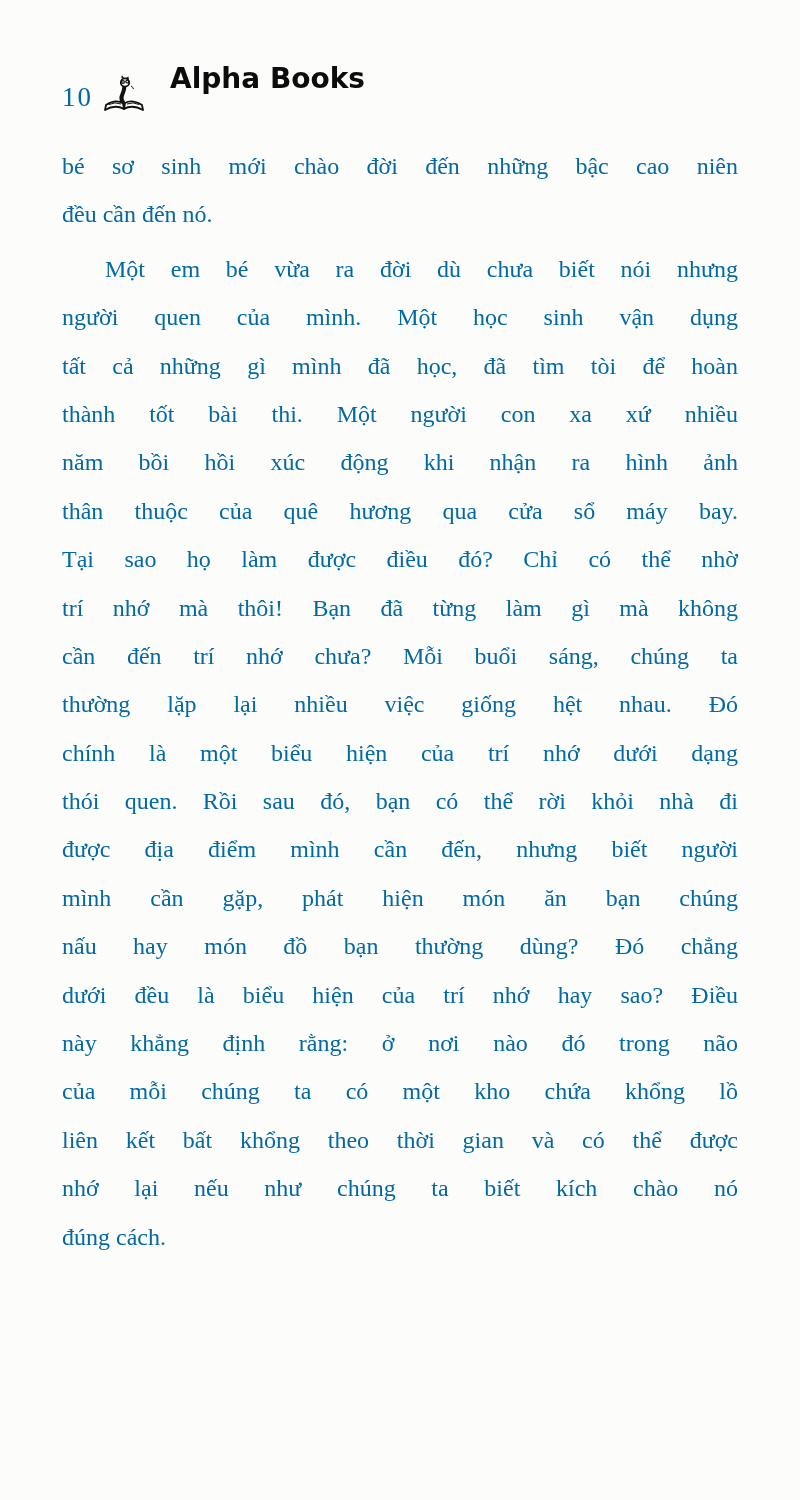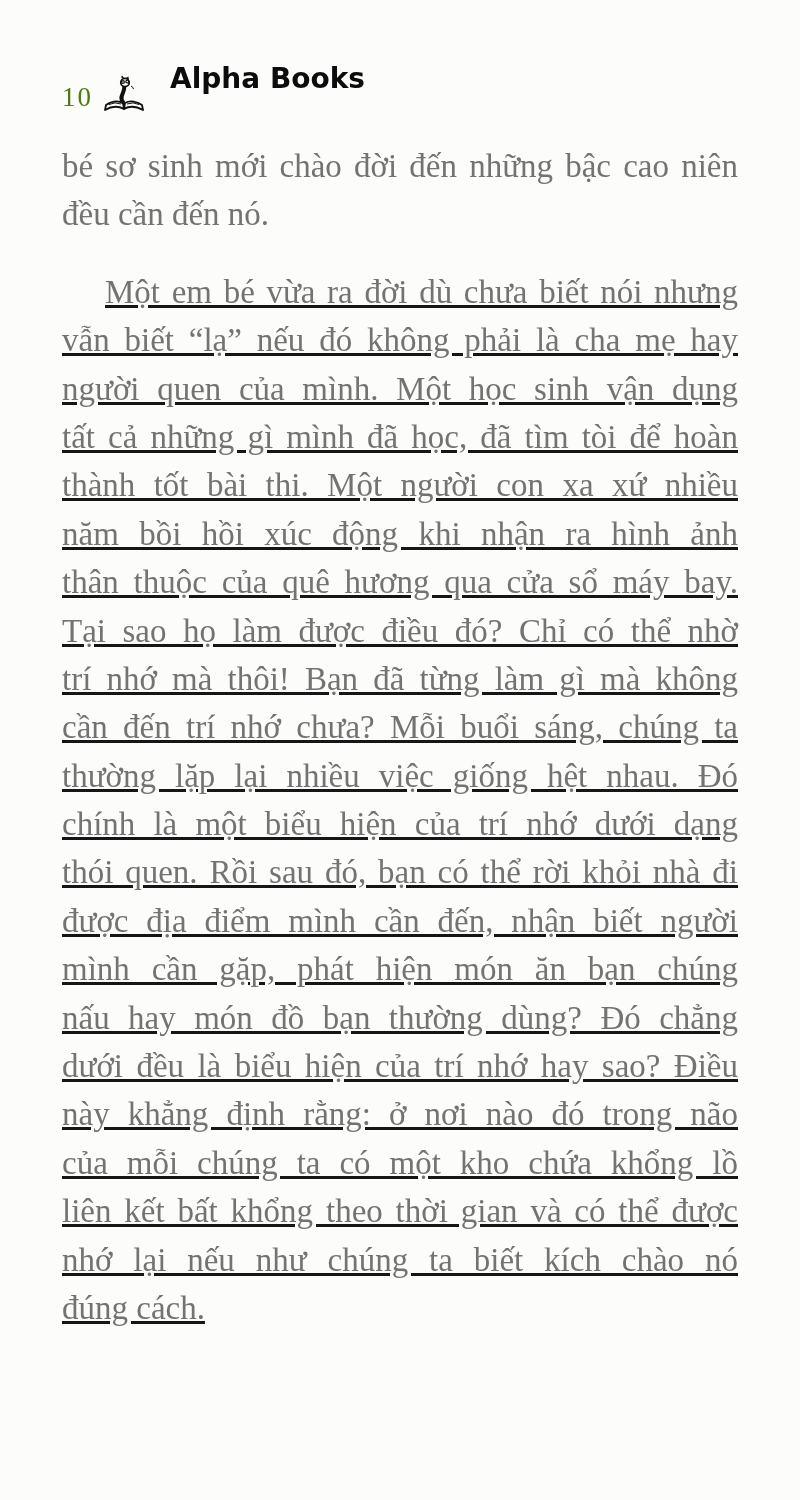--- a/index.html
+++ b/index.html
@@ -11,51 +11,51 @@
     position:relative;
     overflow:hidden;
   }
   
   .header{
     position:absolute;left:0;top:0;width:800px;height:120px;
   }
   .page-number{
     position:absolute;left:62px;top:82px;
     font-family:"Liberation Serif", serif;
-    font-size:27px;letter-spacing:2px;color:#4d7c0f;
+    font-size:27px;letter-spacing:2px;color:#0369a1;
   }
   .logo{
     position:absolute;left:102px;top:72px;width:44px;height:44px;
   }
   .brand{
     position:absolute;left:170px;top:62px;
     font-family:"DejaVu Sans", sans-serif;
     font-weight:700;font-size:28px;letter-spacing:0px;color:#0c0c0c;
     transform:scaleY(1.02);
   }
   
   .text-block{
     position:absolute;left:62px;top:142px;width:676px;
   }
   .line{
-    font-size:33px;
+    font-size:24px;
     height:48.4px;line-height:48.4px;
     text-align:justify;
     -moz-text-align-last:justify;
     text-align-last:justify;
     white-space:normal;
-    color:#737373;
+    color:#0369a1;
   }
   .line.para-last{
     text-align:right;
     -moz-text-align-last:left;
     text-align-last:left;
   }
   .line.indent{ padding-left:43px; }
-  .para + .para{ margin-top:29px;text-decoration:underline; }
+  .para + .para{ margin-top:6px; }
 </style>
 </head>
 <body>
 
 <div class="header">
   <div class="page-number">10</div>
 
   <div class="logo">
     <svg viewBox="0 0 44 44" width="44" height="44" xmlns="http://www.w3.org/2000/svg">
 
@@ -83,33 +83,32 @@
 
 <div class="text-block">
 
   <div class="para">
     <div class="line">bé sơ sinh mới chào đời đến những bậc cao niên</div>
     <div class="line para-last">đều cần đến nó.</div>
   </div>
 
   <div class="para">
     <div class="line indent">Một em bé vừa ra đời dù chưa biết nói nhưng</div>
-    <div class="line">vẫn biết “lạ” nếu đó không phải là cha mẹ hay</div>
     <div class="line">người quen của mình. Một học sinh vận dụng</div>
     <div class="line">tất cả những gì mình đã học, đã tìm tòi để hoàn</div>
     <div class="line">thành tốt bài thi. Một người con xa xứ nhiều</div>
     <div class="line">năm bồi hồi xúc động khi nhận ra hình ảnh</div>
     <div class="line">thân thuộc của quê hương qua cửa sổ máy bay.</div>
     <div class="line">Tại sao họ làm được điều đó? Chỉ có thể nhờ</div>
     <div class="line">trí nhớ mà thôi! Bạn đã từng làm gì mà không</div>
     <div class="line">cần đến trí nhớ chưa? Mỗi buổi sáng, chúng ta</div>
     <div class="line">thường lặp lại nhiều việc giống hệt nhau. Đó</div>
     <div class="line">chính là một biểu hiện của trí nhớ dưới dạng</div>
     <div class="line">thói quen. Rồi sau đó, bạn có thể rời khỏi nhà đi</div>
-    <div class="line">được địa điểm mình cần đến, nhận biết người</div>
+    <div class="line">được địa điểm mình cần đến, nhưng biết người</div>
     <div class="line">mình cần gặp, phát hiện món ăn bạn chúng</div>
     <div class="line">nấu hay món đồ bạn thường dùng? Đó chẳng</div>
     <div class="line">dưới đều là biểu hiện của trí nhớ hay sao? Điều</div>
     <div class="line">này khẳng định rằng: ở nơi nào đó trong não</div>
     <div class="line">của mỗi chúng ta có một kho chứa khổng lồ</div>
     <div class="line">liên kết bất khổng theo thời gian và có thể được</div>
     <div class="line">nhớ lại nếu như chúng ta biết kích chào nó</div>
     <div class="line para-last">đúng cách.</div>
   </div>
 

